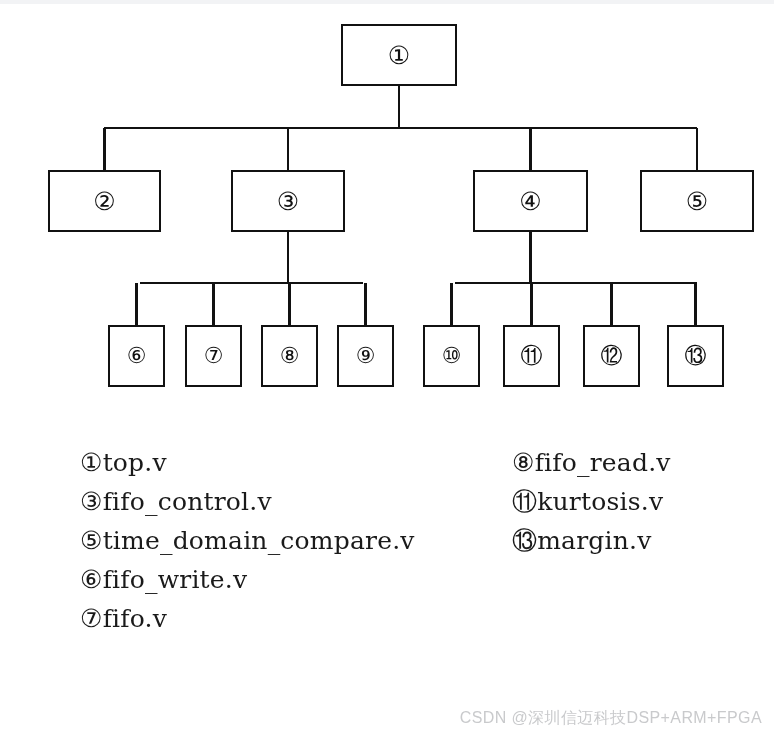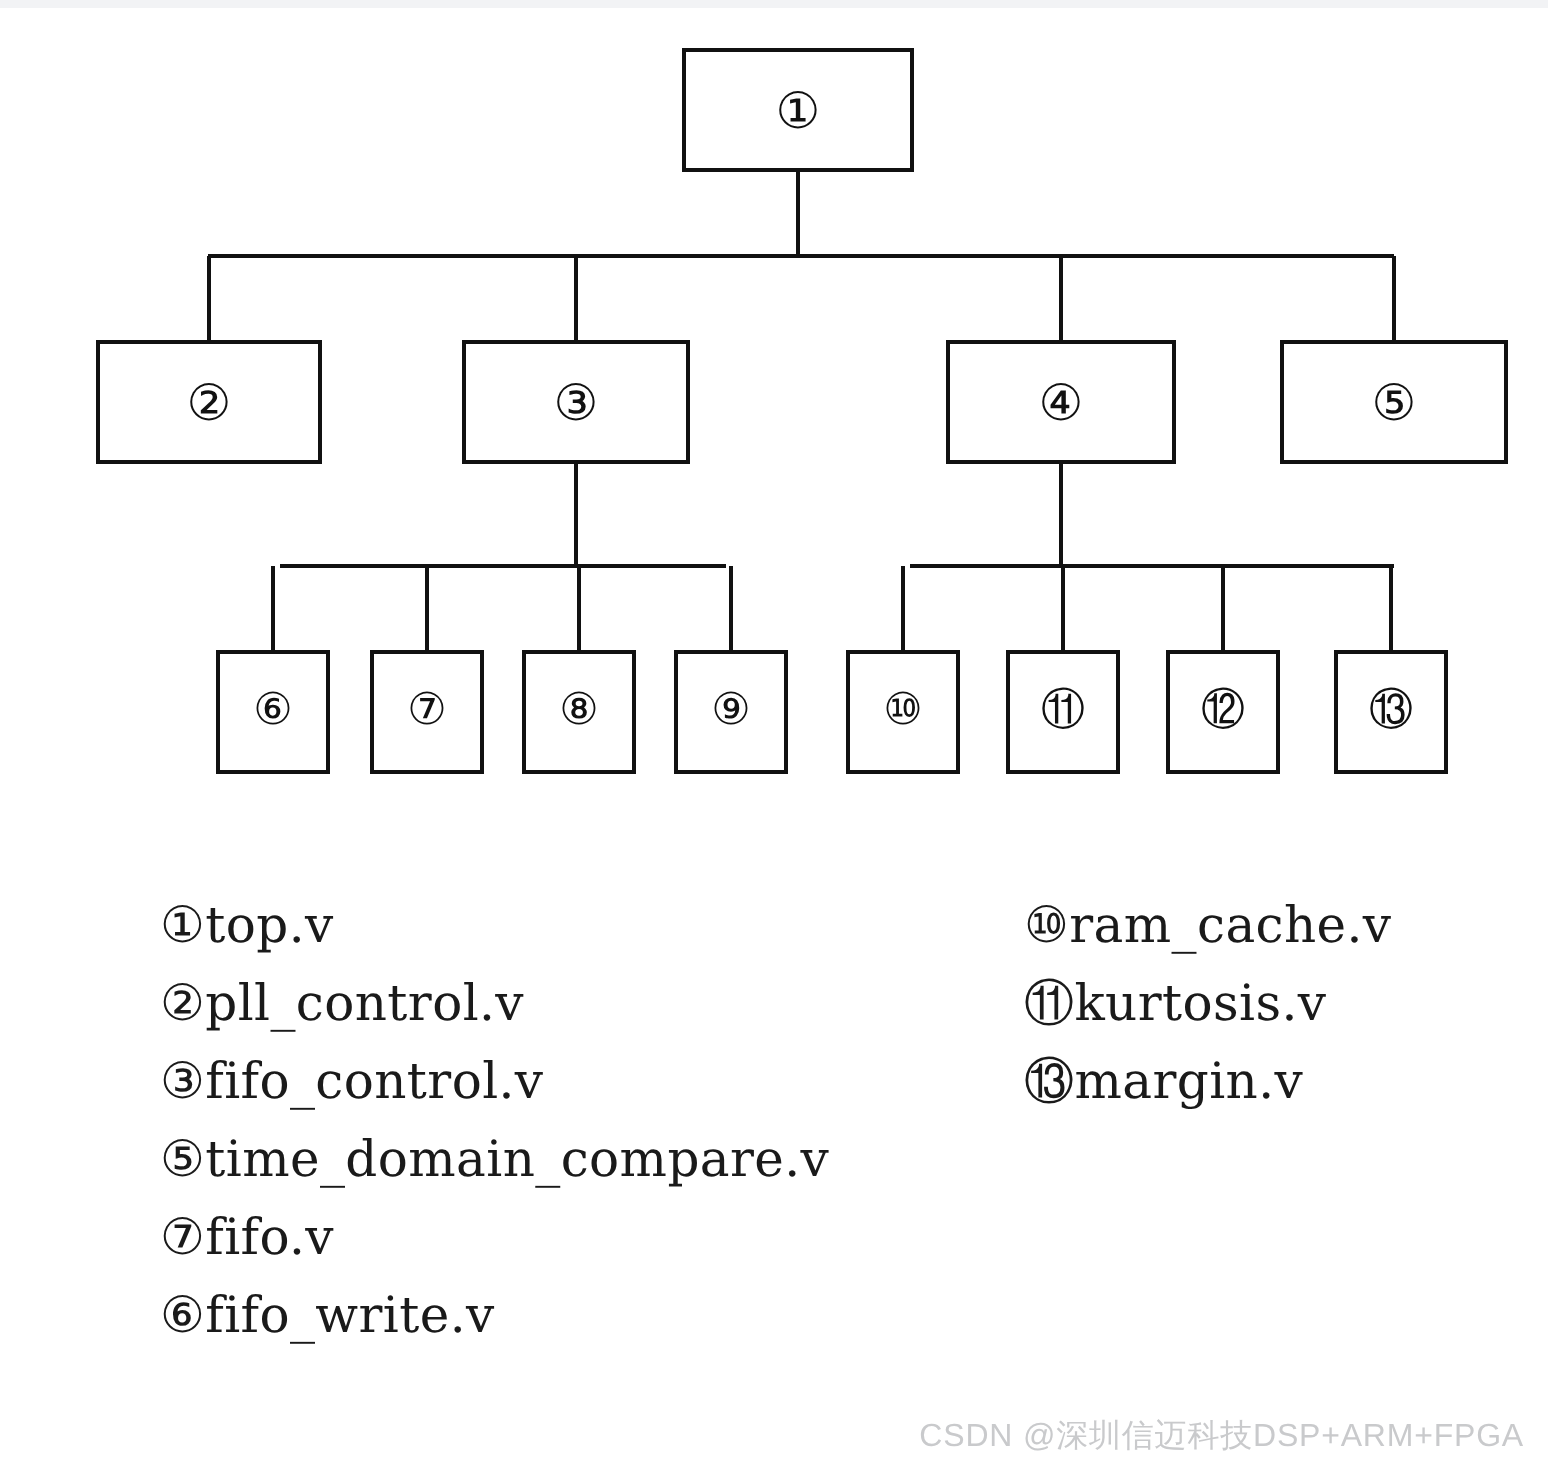--- a/index.html
+++ b/index.html
@@ -162,26 +162,25 @@
       </div>
       <div class="node-box narrow" style="left: 667px; top: 325px; width: 57px; height: 62px;">
         <span class="node-label">⑬</span>
       </div>
     </div>
 </div>
 
 <div id="legend">
   <div class="legend-col" id="legend-col-left">
       <div class="legend-item"><span class="legend-num">①</span><span class="legend-name">top.v</span></div>
-      <div class="legend-item"><span class="legend-num">②</span><span class="legend-name">pll_control.v</span></div>
       <div class="legend-item"><span class="legend-num">③</span><span class="legend-name">fifo_control.v</span></div>
       <div class="legend-item"><span class="legend-num">⑤</span><span class="legend-name">time_domain_compare.v</span></div>
+      <div class="legend-item"><span class="legend-num">⑥</span><span class="legend-name">fifo_write.v</span></div>
       <div class="legend-item"><span class="legend-num">⑦</span><span class="legend-name">fifo.v</span></div>
-      <div class="legend-item"><span class="legend-num">⑥</span><span class="legend-name">fifo_write.v</span></div>
     </div>
   <div class="legend-col" id="legend-col-right">
-      <div class="legend-item"><span class="legend-num">⑩</span><span class="legend-name">ram_cache.v</span></div>
+      <div class="legend-item"><span class="legend-num">⑧</span><span class="legend-name">fifo_read.v</span></div>
       <div class="legend-item"><span class="legend-num">⑪</span><span class="legend-name">kurtosis.v</span></div>
       <div class="legend-item"><span class="legend-num">⑬</span><span class="legend-name">margin.v</span></div>
     </div>
 </div>
 
 <div id="watermark" style="color: rgb(201, 202, 204);">CSDN @深圳信迈科技DSP+ARM+FPGA</div>
 
 </body></html>

